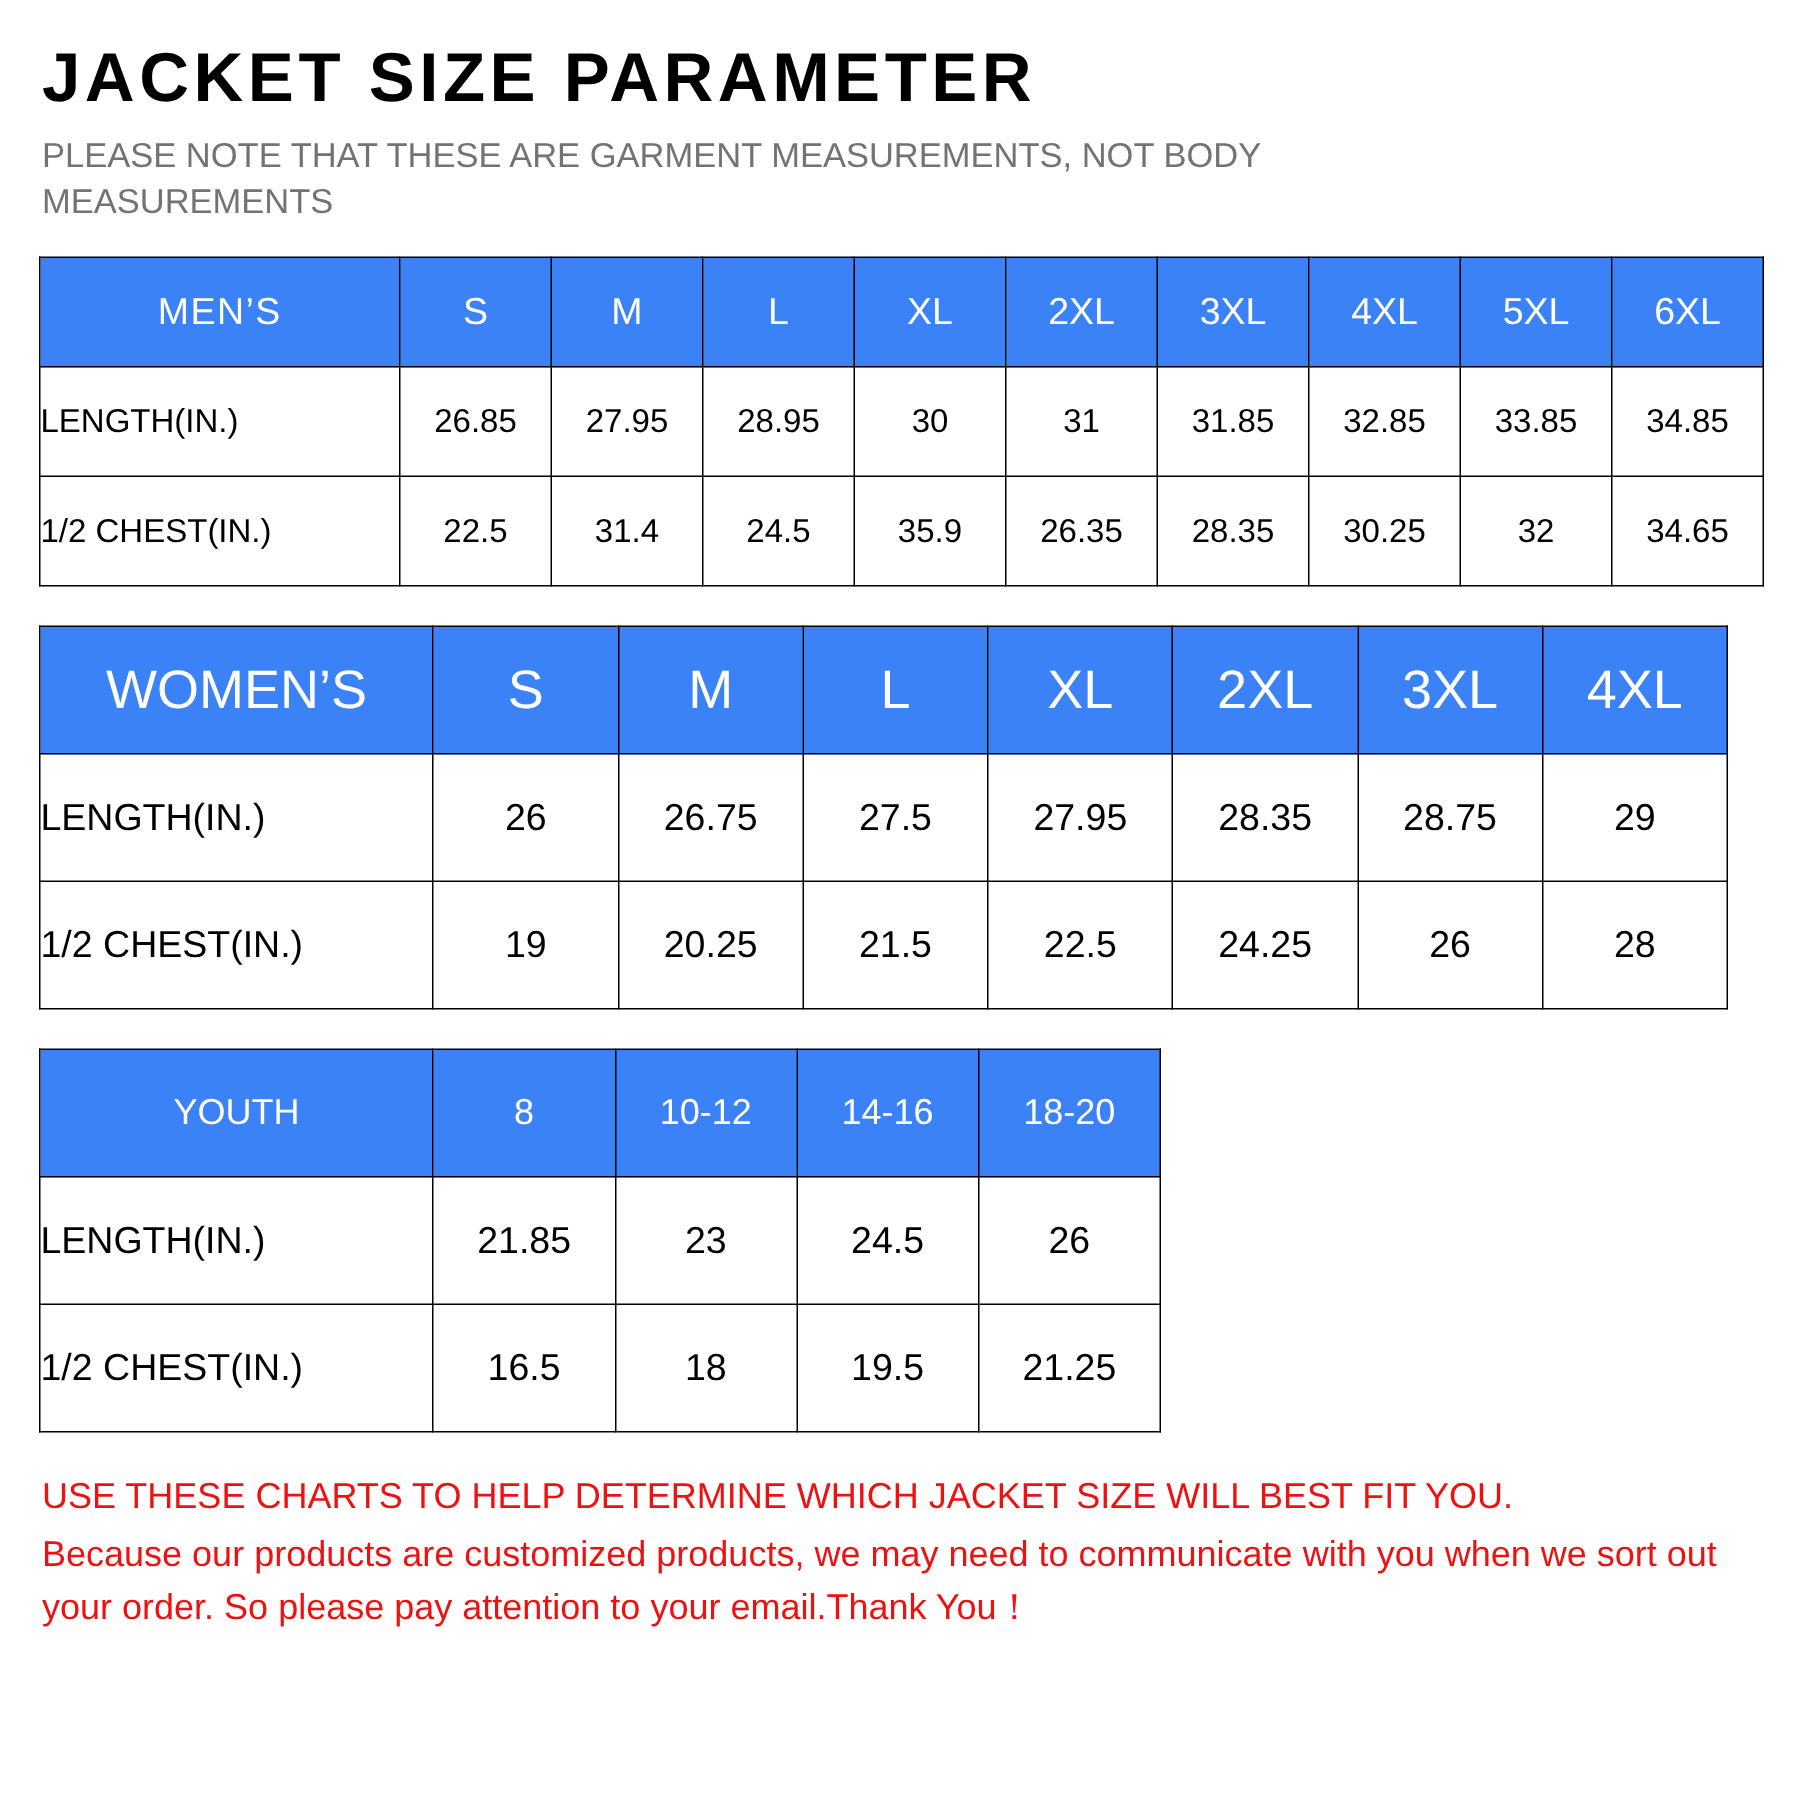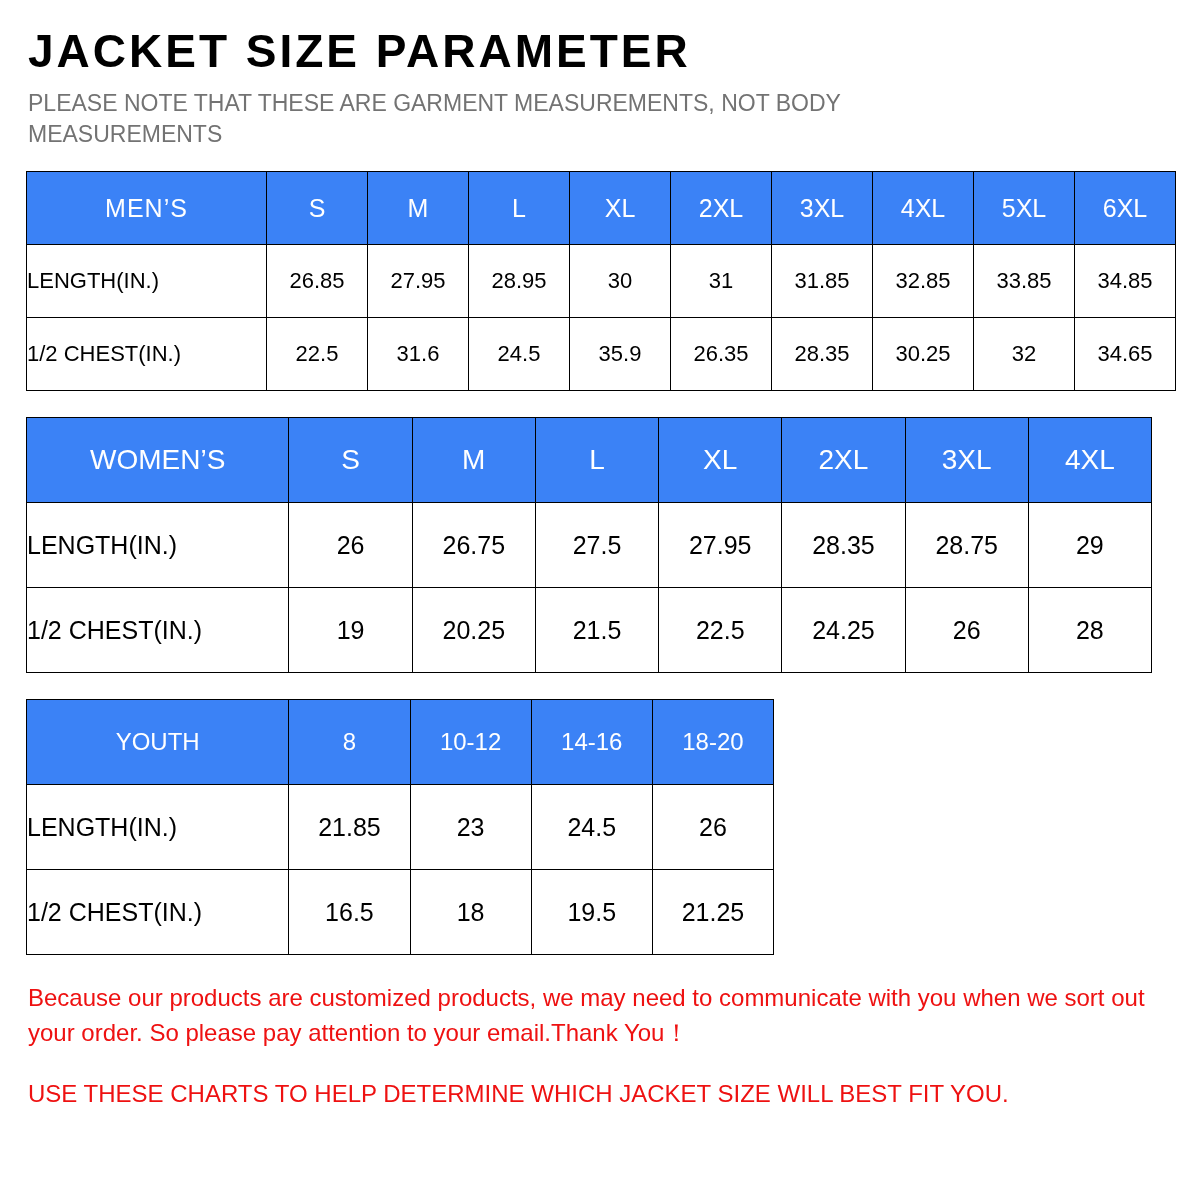--- a/index.html
+++ b/index.html
@@ -61,21 +61,21 @@
   }
   
   #mens-table { width: 1148px; }
   #mens-table tr { height: 73px; }
   #mens-table td.hdr-label { font-size: 25px; letter-spacing: 1px; }
   #mens-table tr.header td { font-size: 25px; }
 
   
   #womens-table { width: 1126px; }
   #womens-table tr { height: 85px; }
-  #womens-table tr.header td { font-size: 28px; }
+  #womens-table tr.header td { font-size: 36px; }
   #womens-table td { font-size: 25px; }
 
   
   #youth-table { width: 748px; }
   #youth-table tr { height: 85px; }
   #youth-table tr.header td { font-size: 24px; }
   #youth-table td { font-size: 25px; }
 
   .footer {
     color: #ee1111;
@@ -131,21 +131,21 @@
         <td>30</td>
         <td>31</td>
         <td>31.85</td>
         <td>32.85</td>
         <td>33.85</td>
         <td>34.85</td>
       </tr>
       <tr>
         <td class="rowlabel">1/2 CHEST(IN.)</td>
         <td>22.5</td>
-        <td>31.6</td>
+        <td>31.4</td>
         <td>24.5</td>
         <td>35.9</td>
         <td>26.35</td>
         <td>28.35</td>
         <td>30.25</td>
         <td>32</td>
         <td>34.65</td>
       </tr>
     </tbody>
   </table>
@@ -221,16 +221,16 @@
       <tr>
         <td class="rowlabel">1/2 CHEST(IN.)</td>
         <td>16.5</td>
         <td>18</td>
         <td>19.5</td>
         <td>21.25</td>
       </tr>
     </tbody>
   </table>
 
+  <p class="footer second">USE THESE CHARTS TO HELP DETERMINE WHICH JACKET SIZE WILL BEST FIT YOU.</p>
   <p class="footer">Because our products are customized products, we may need to communicate with you when we sort out your order. So please pay attention to your email.Thank You！</p>
-  <p class="footer second">USE THESE CHARTS TO HELP DETERMINE WHICH JACKET SIZE WILL BEST FIT YOU.</p>
 
 </div>
 
 </body></html>

